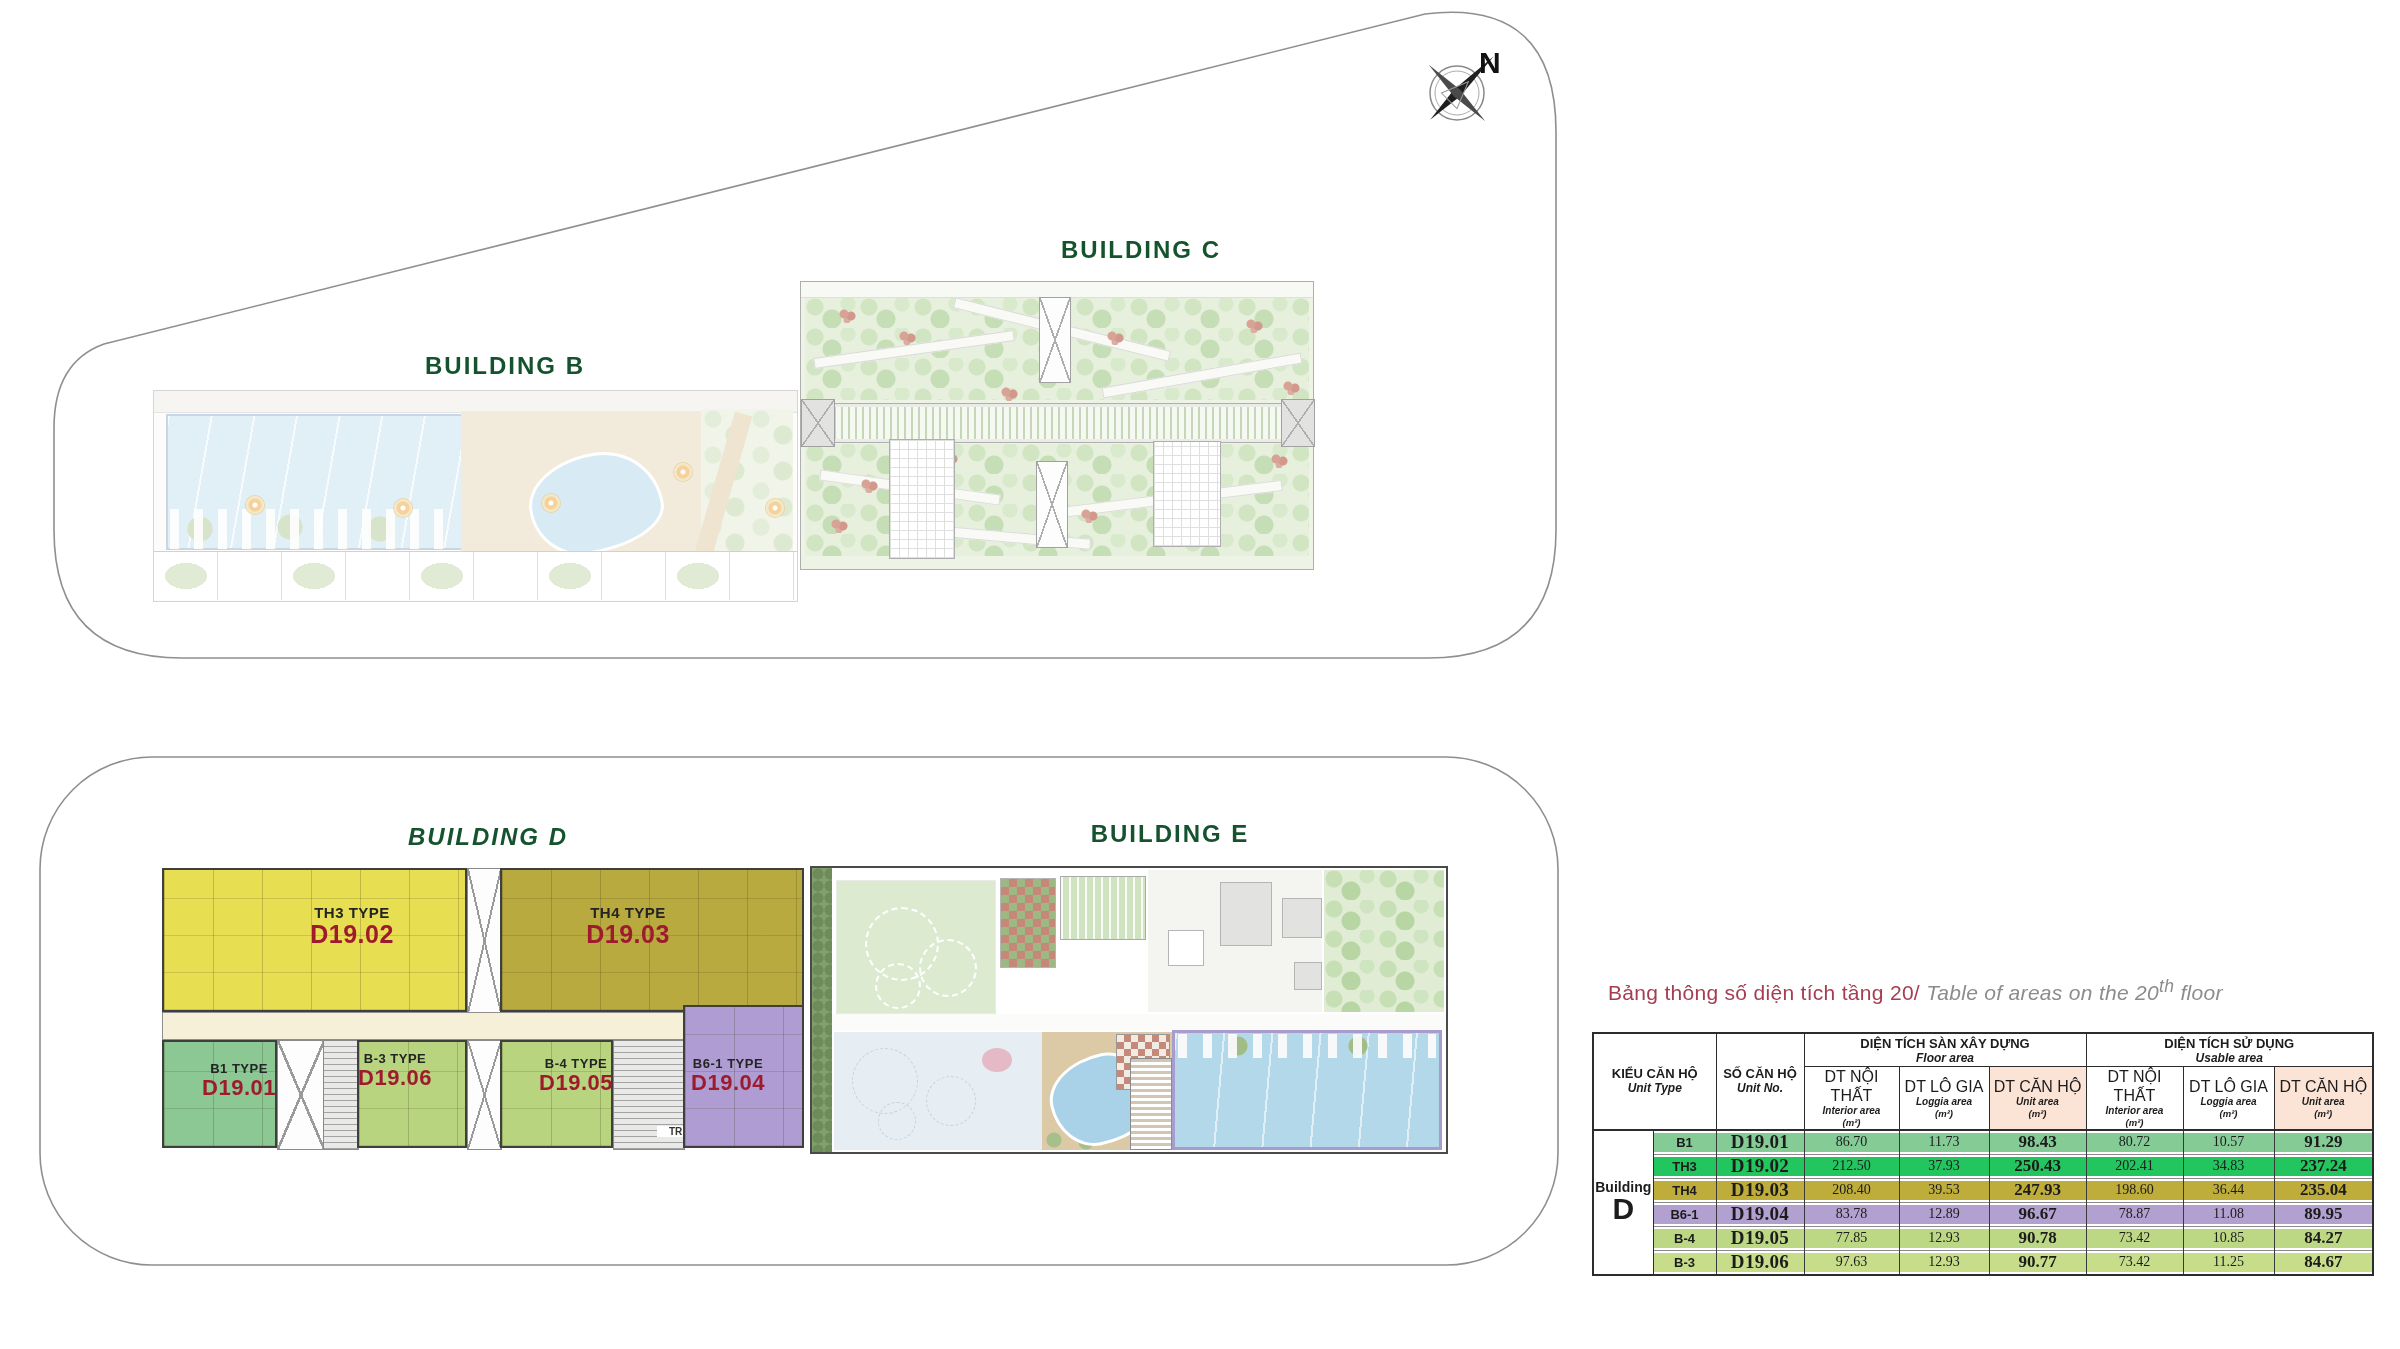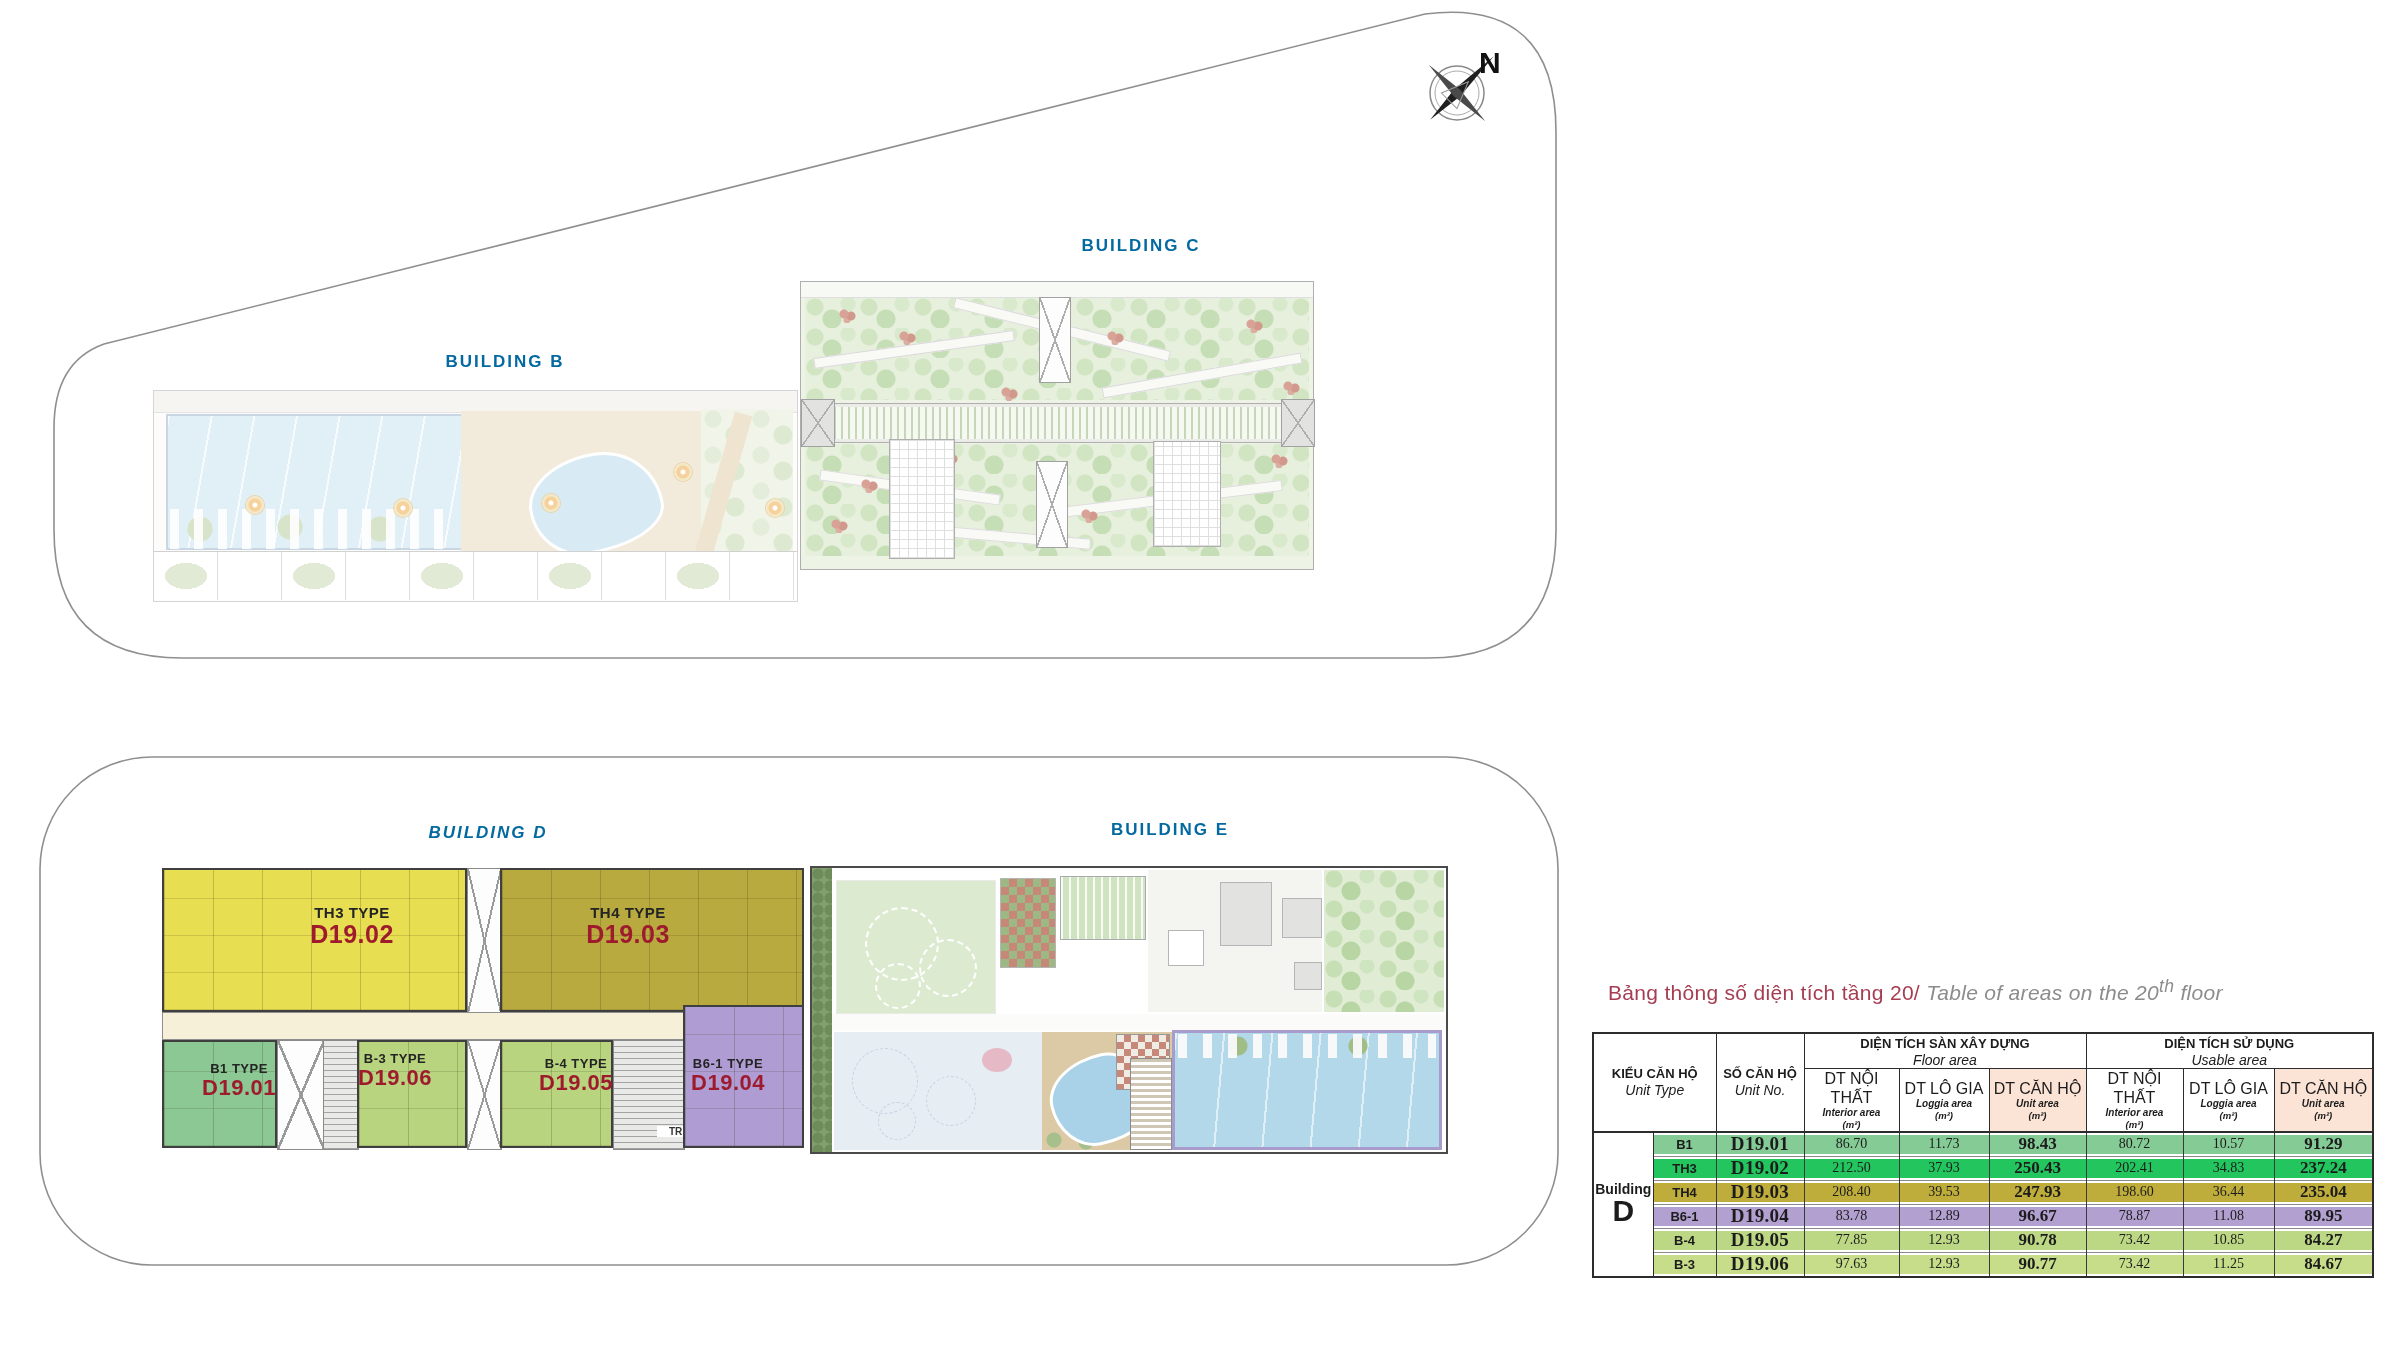--- a/index.html
+++ b/index.html
@@ -1,20 +1,20 @@
 <!DOCTYPE html>
 <html><head>
 <meta charset="utf-8">
 <style>
   html,body{margin:0;padding:0;background:#fff;}
   #canvas{position:relative;width:2400px;height:1349px;background:#fff;overflow:hidden;
           font-family:"Liberation Sans","DejaVu Sans",sans-serif;color:#1c1c1c;}
   .abs{position:absolute;}
   
-  .bldg-label{position:absolute;font-size:17px;font-weight:bold;letter-spacing:2px;color:#0369a1;white-space:nowrap;transform:translateX(-50%);}
+  .bldg-label{position:absolute;font-size:24px;font-weight:bold;letter-spacing:2px;color:#14532d;white-space:nowrap;transform:translateX(-50%);}
   
   #planB{left:153px;top:390px;width:643px;height:210px;border:1px solid #b3b3b3;background:#fcfbf7;opacity:.55;}
   #planB .topstrip{left:0;top:0;width:643px;height:21px;background:#f0eee7;border-bottom:1px solid #cfcfcf;}
   #planB .pool{left:12px;top:23px;width:295px;height:132px;background:#c9e2f2;border:2px solid #9cb8cd;
     background-image:repeating-linear-gradient(100deg,rgba(255,255,255,.75) 0 2px,rgba(0,0,0,0) 2px 42px);}
   #planB .loungers{left:16px;top:118px;width:288px;height:40px;
     background-image:repeating-linear-gradient(90deg,rgba(255,255,255,.9) 0 9px,rgba(0,0,0,0) 9px 24px),
       radial-gradient(circle at 30px 20px,#b9cf9f 12px,rgba(0,0,0,0) 13px),
       radial-gradient(circle at 120px 18px,#b9cf9f 12px,rgba(0,0,0,0) 13px),
       radial-gradient(circle at 210px 20px,#b9cf9f 12px,rgba(0,0,0,0) 13px);}
@@ -101,21 +101,21 @@
   #tableTitle .vi{color:#a63d52;}
   #tableTitle .en{color:#8c8c8c;font-style:italic;}
   #areaTable{position:absolute;left:1592px;top:1032px;border-collapse:collapse;table-layout:fixed;
     border:2px solid #2c2c2c;background:#fff;}
   #areaTable th,#areaTable td{padding:0;text-align:center;vertical-align:middle;overflow:hidden;}
   #areaTable thead th{border:1px solid #2c2c2c;background:#fff;}
   #areaTable thead{border-bottom:2px solid #2c2c2c;}
   #areaTable .h1 th{height:32px;}
   #areaTable .h2 th{height:60px;}
   .hvi{font-size:13px;font-weight:bold;line-height:1.15;}
-  .hen{font-size:14px;font-weight:normal;font-style:italic;line-height:1.15;}
+  .hen{font-size:12px;font-weight:bold;font-style:italic;line-height:1.15;}
   .hvi2{font-size:16px;font-weight:normal;line-height:1.2;}
   .hen2{font-size:10px;font-style:italic;line-height:1.2;}
   .hm2{font-size:9.5px;font-style:italic;line-height:1.2;}
   #areaTable .ua-h{background:#fbe3d6 !important;}
   #areaTable tbody td{height:23px;border-left:1px solid #3a3a3a;border-top:1px solid #8a8a8a;
     box-shadow:inset 0 2px 0 #fff,inset 0 -2px 0 #fff;
     font-family:"Liberation Serif","DejaVu Serif",serif;font-size:14px;}
   #areaTable tbody td.type{font-family:"Liberation Sans","DejaVu Sans",sans-serif;font-size:13px;font-weight:bold;}
   #areaTable tbody td.uno{font-size:19px;font-weight:bold;letter-spacing:.3px;}
   #areaTable tbody td.ua{font-size:17px;font-weight:bold;}

